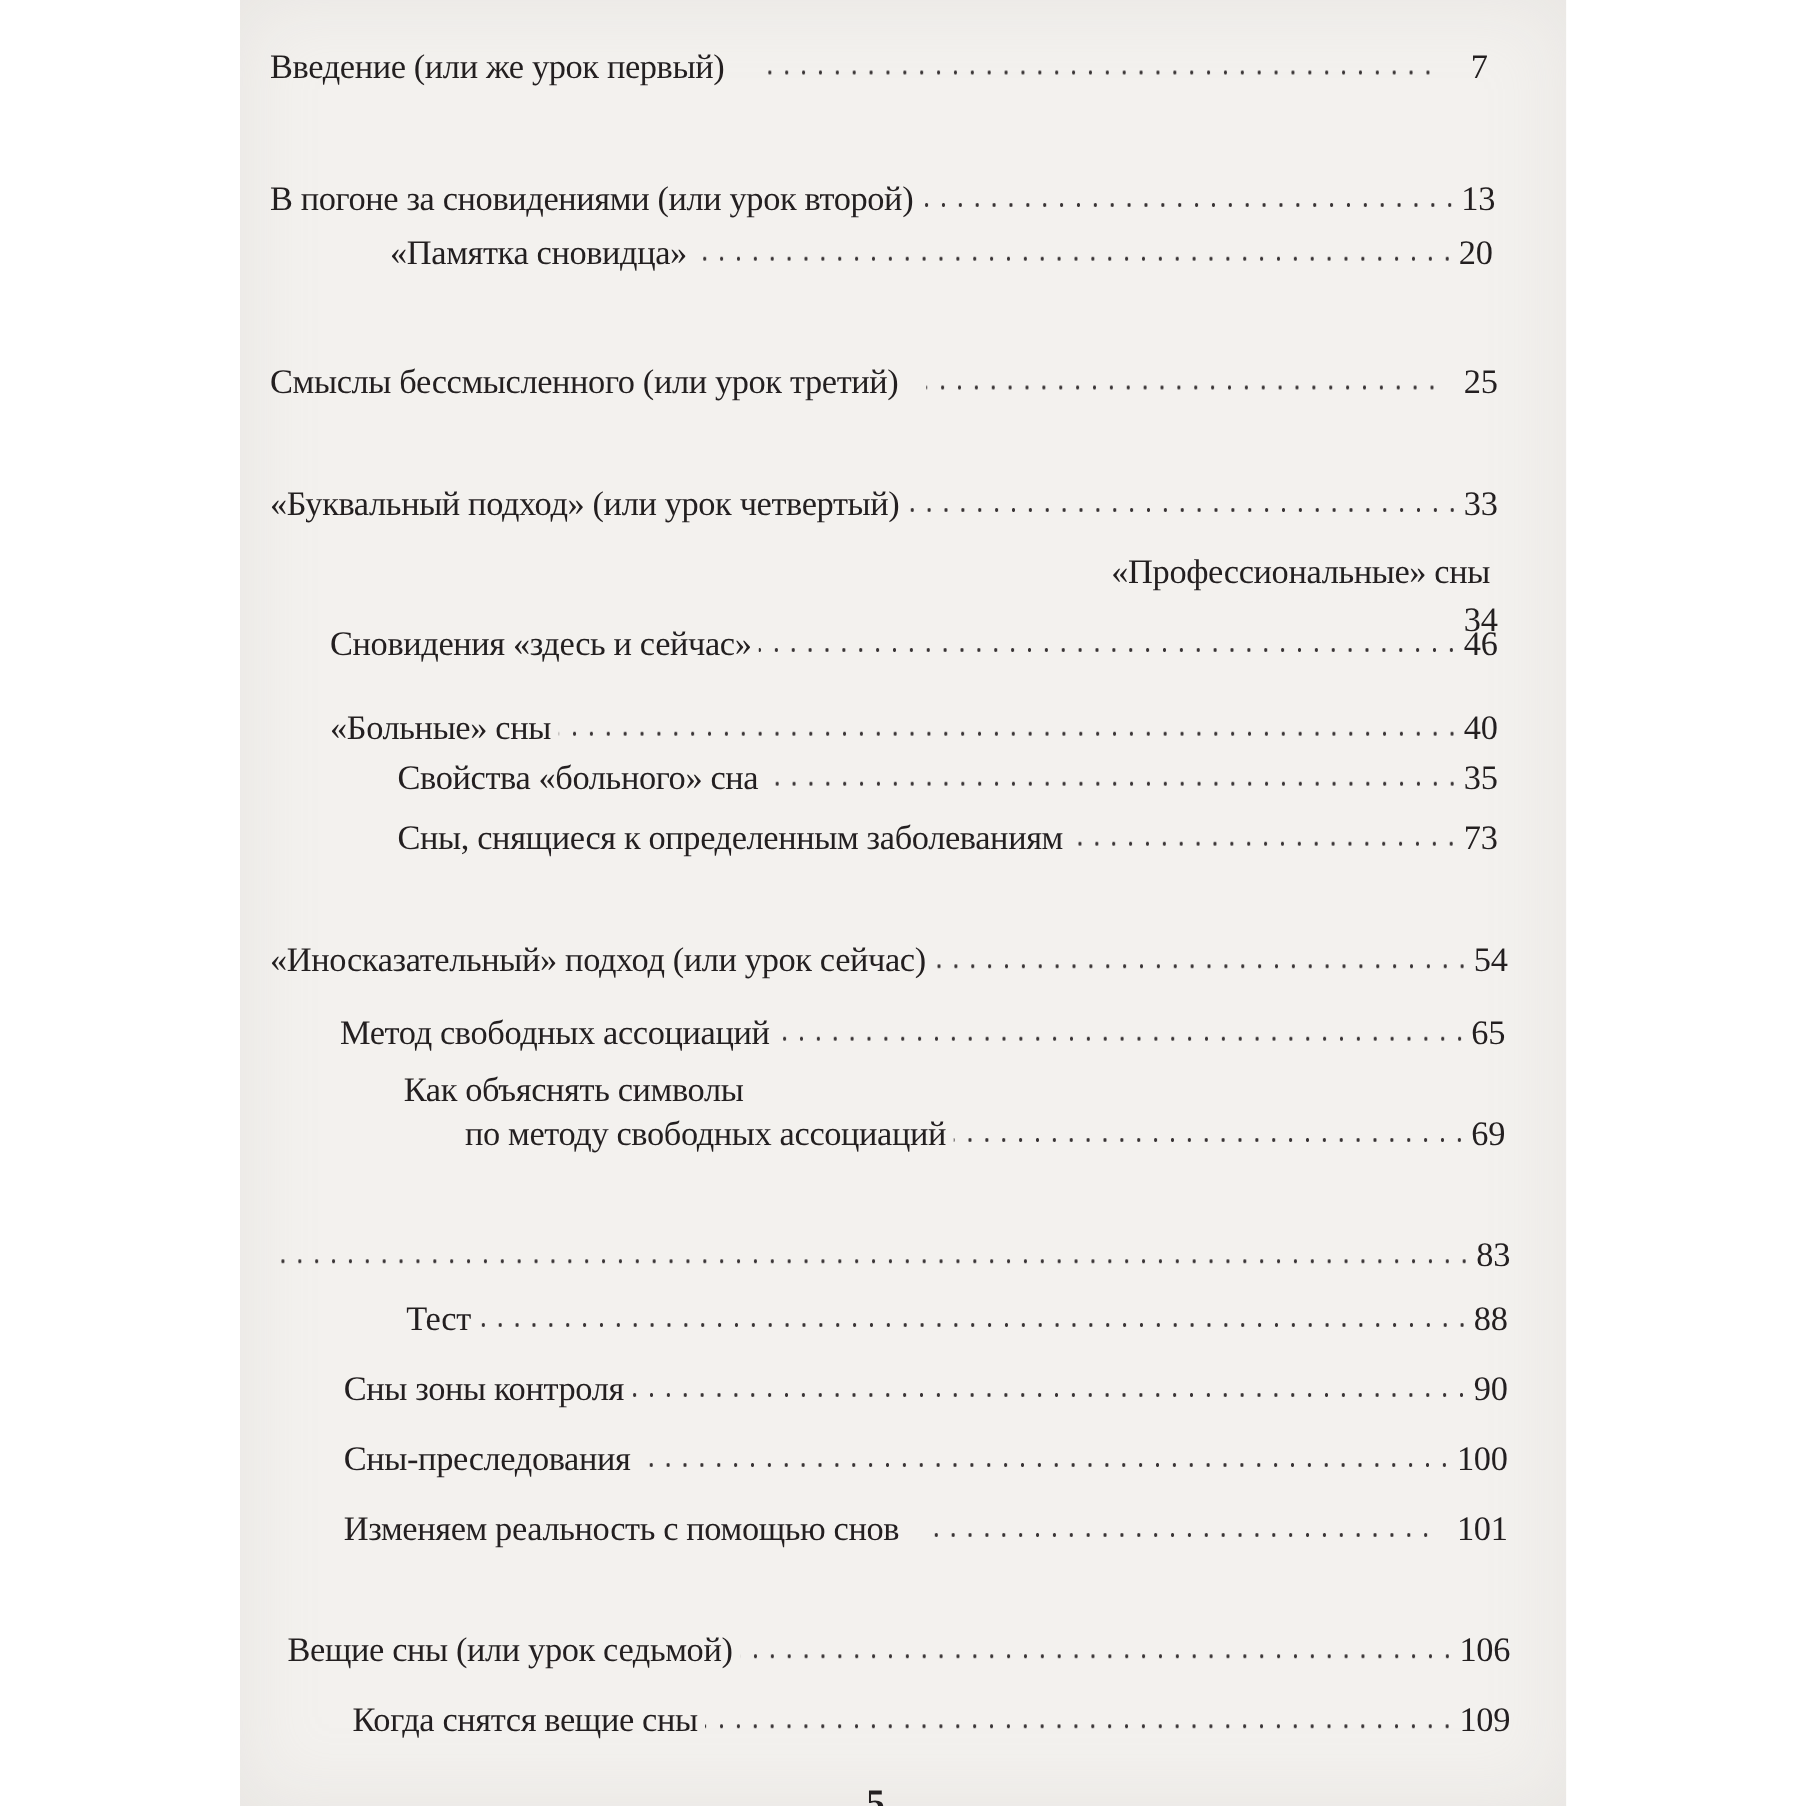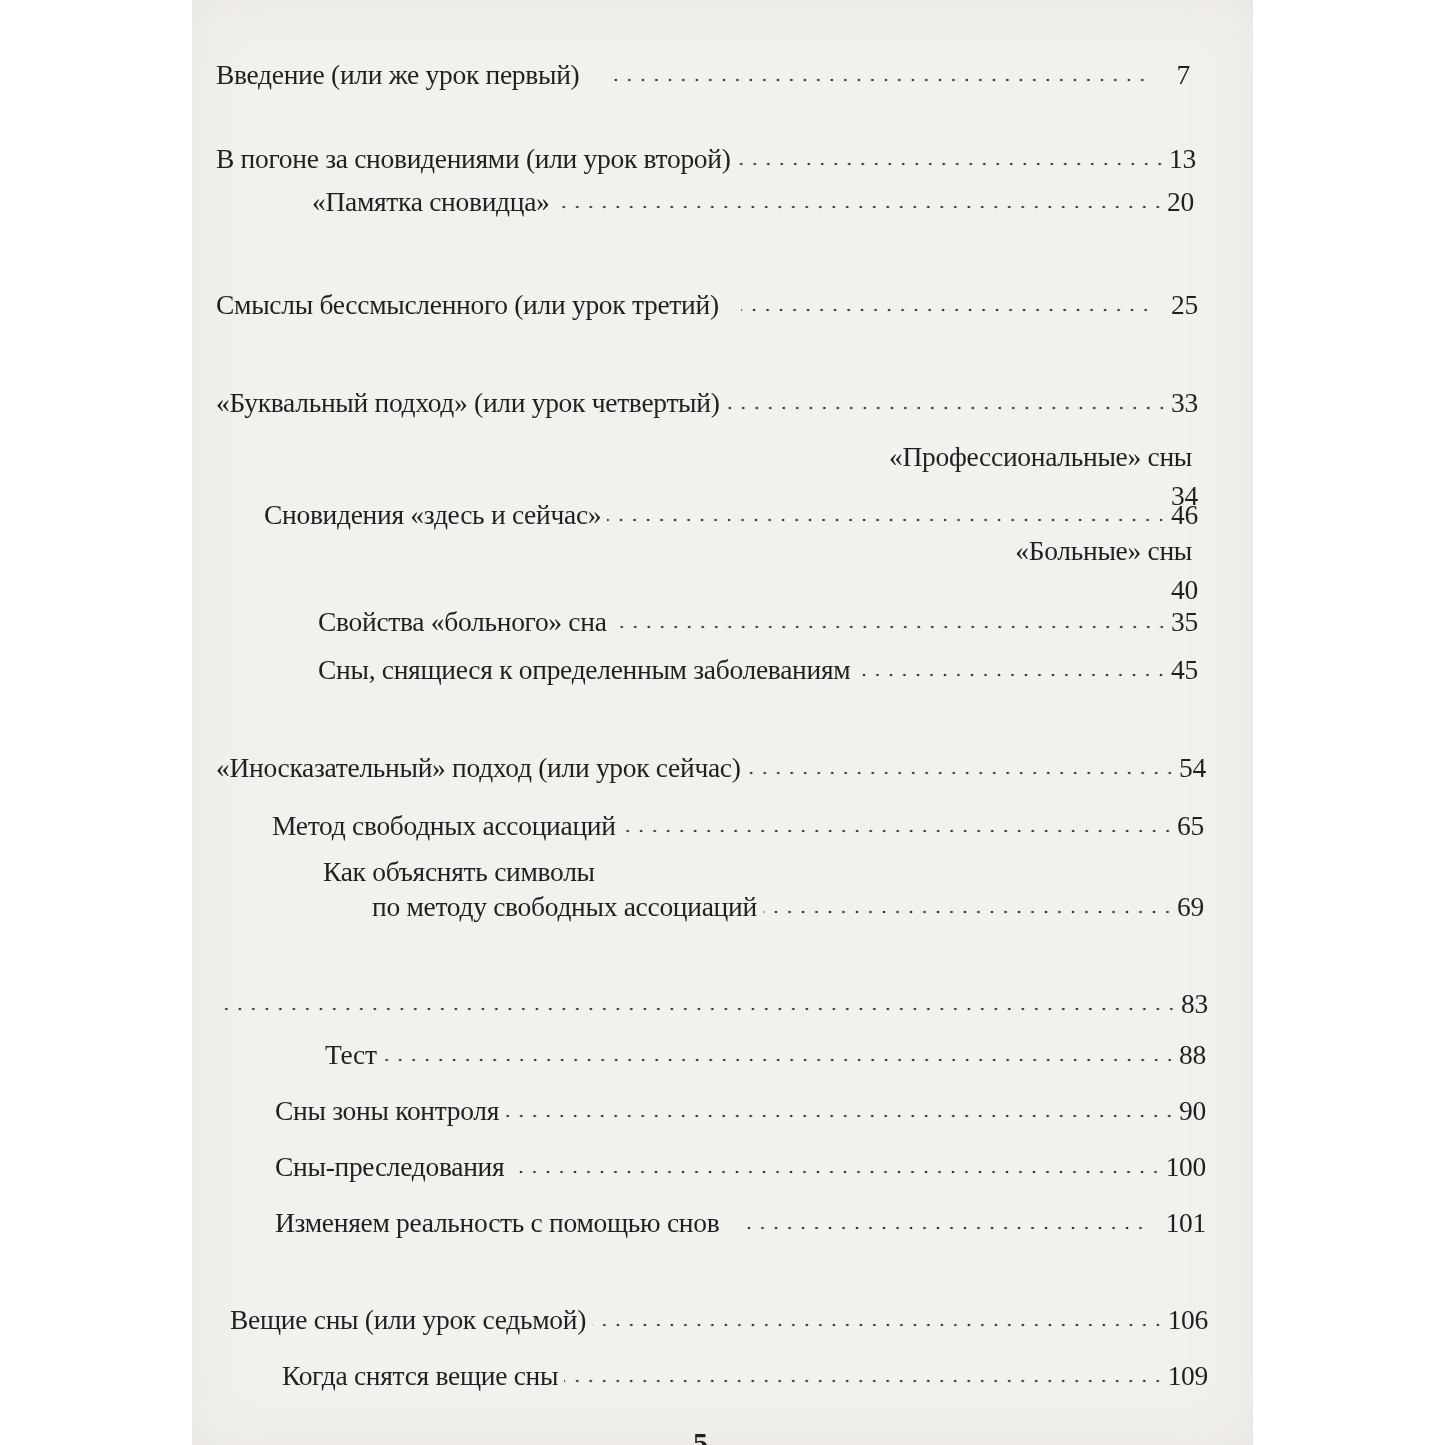--- a/index.html
+++ b/index.html
@@ -67,21 +67,21 @@
       line-height: 1;
     }
   </style>
 </head>
 <body>
 
 <div class="page"></div>
 
 <div>
 
-  <div class="toc-line" style="left:216px; top:57px; width:974px;gap:24px;">
+  <div class="toc-line" style="left:216px; top:35px; width:974px;gap:24px;">
     <span class="toc-title">Введение (или же урок первый)</span>
     <span class="toc-dots"></span>
     <span class="toc-page">7</span>
   </div>
 
   <div class="toc-line" style="left:216px; top:141px; width:980px;">
     <span class="toc-title">В погоне за сновидениями (или урок второй)</span>
     <span class="toc-dots"></span>
     <span class="toc-page">13</span>
   </div>
@@ -109,36 +109,36 @@
     <span class="toc-dots"></span>
     <span class="toc-page">34</span>
   </div>
 
   <div class="toc-line" style="left:264px; top:497px; width:934px;">
     <span class="toc-title">Сновидения «здесь и сейчас»</span>
     <span class="toc-dots"></span>
     <span class="toc-page">46</span>
   </div>
 
-  <div class="toc-line" style="left:264px; top:535px; width:934px;flex-direction:column;">
+  <div class="toc-line" style="left:264px; top:564px; width:934px;">
     <span class="toc-title">«Больные» сны</span>
     <span class="toc-dots"></span>
     <span class="toc-page">40</span>
   </div>
 
   <div class="toc-line" style="left:318px; top:604px; width:880px;">
     <span class="toc-title">Свойства «больного» сна</span>
     <span class="toc-dots"></span>
     <span class="toc-page">35</span>
   </div>
 
   <div class="toc-line" style="left:318px; top:652px; width:880px;">
     <span class="toc-title">Сны, снящиеся к определенным заболеваниям</span>
     <span class="toc-dots"></span>
-    <span class="toc-page">45</span>
+    <span class="toc-page">73</span>
   </div>
 
   <div class="toc-line" style="left:216px; top:750px; width:990px;">
     <span class="toc-title">«Иносказательный» подход (или урок сейчас)</span>
     <span class="toc-dots"></span>
     <span class="toc-page">54</span>
   </div>
 
   <div class="toc-line" style="left:272px; top:808px; width:932px;">
     <span class="toc-title">Метод свободных ассоциаций</span>

